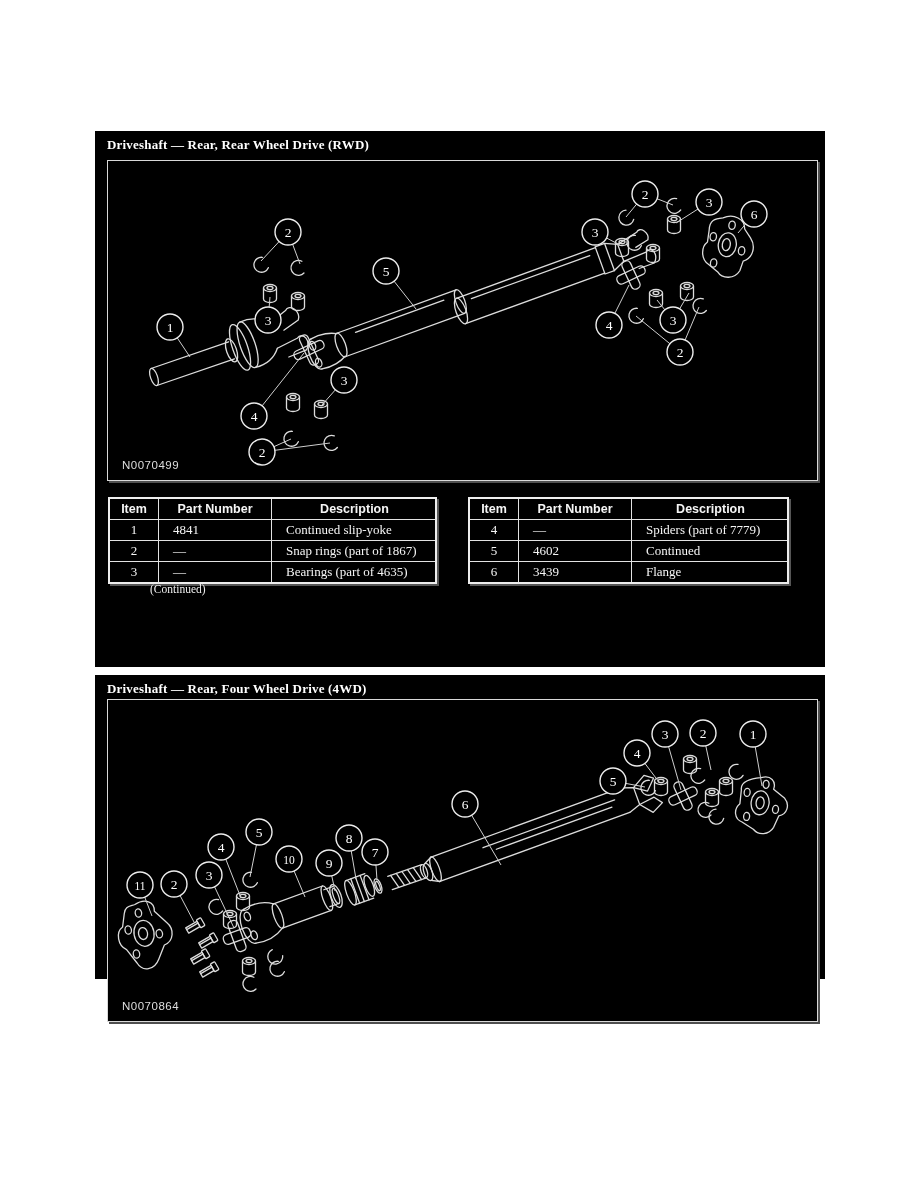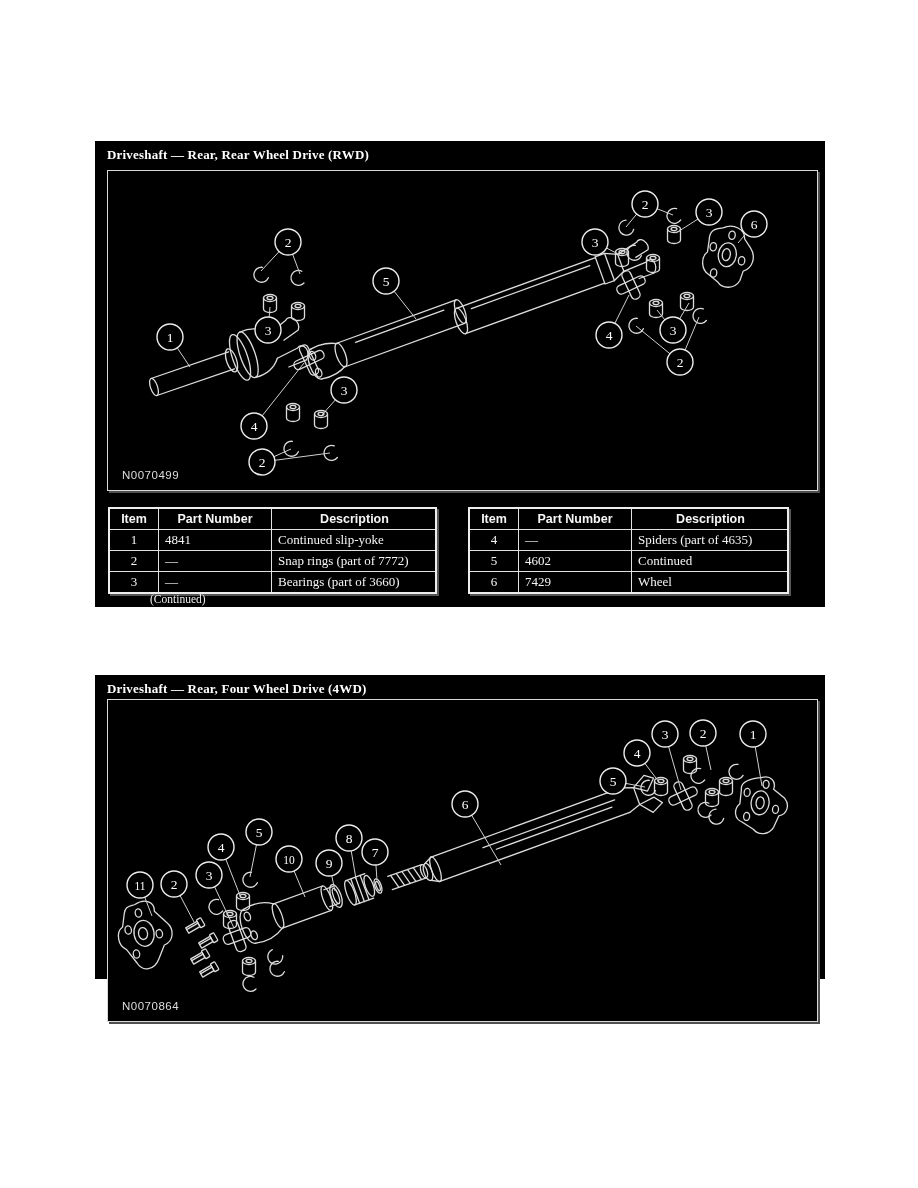--- a/index.html
+++ b/index.html
@@ -1,21 +1,21 @@
 <!DOCTYPE html>
 <html><head>
 <meta charset="utf-8">
 <style>
   html,body { margin:0; padding:0; }
   body {
     width:918px; height:1188px; background:#ffffff; position:relative;
     font-family:"Liberation Serif", serif; overflow:hidden;
   }
   .panel { position:absolute; left:95px; width:730px; background:#000; }
-  #panel-rwd { top:141px; height:466px; }
+  #panel-rwd { top:131px; height:536px; }
   #panel-4wd { top:675px; height:304px; }
   .panel-title {
     position:absolute; left:12px; top:6px; color:#fff;
     font:bold 13px "Liberation Serif", serif; letter-spacing:.2px; white-space:nowrap;
   }
   .figure-box {
     position:absolute; left:12px; width:709px; background:#000;
     border:1px solid #d9d9d9; box-shadow:2px 2px 0 #4f4f4f;
   }
   #panel-rwd .figure-box { top:29px; height:319px; }
@@ -29,21 +29,21 @@
     position:absolute; border-collapse:collapse; background:#000; color:#f5f5f5;
     border:2.5px solid #ededed; box-shadow:2px 2px 0 #555; table-layout:fixed;
   }
   #table-rwd-left  { left:13px;  top:366px; width:329px; }
   #table-rwd-right { left:373px; top:366px; width:321px; }
   .parts-table th, .parts-table td { border:1.5px solid #e2e2e2; overflow:hidden; white-space:nowrap;margin-left:8px; }
   .parts-table th {
     font:bold 12.5px "Liberation Sans", sans-serif; height:20px; text-align:center; padding:0 4px;
   }
   .parts-table th.col-desc { text-align:center; padding-left:6px; }
-  .parts-table td { font:13px "Liberation Serif", serif; height:20px; padding:0 6px; }
+  .parts-table td { font:13px "Liberation Serif", serif; height:20px; padding:0 14px; }
   .parts-table td.item-cell { text-align:center; padding:0; }
   .col-item { width:40px; } .col-pn { width:104px; }
   .continued {
     position:absolute; left:13px; top:452px; color:#efefef;
     font:11.5px "Liberation Serif", serif;
     padding-left:42px;
   }
   
   .art, .art g { stroke:#dcdcdc; fill:none; stroke-width:1.3; stroke-linecap:round; stroke-linejoin:round; }
   .leader { stroke:#cfcfcf; stroke-width:1; fill:none; }
@@ -277,52 +277,52 @@
       </thead>
       <tbody>
         <tr>
           <td class="item-cell">1</td>
           <td class="">4841</td>
           <td class="">Continued slip-yoke</td>
         </tr>
         <tr>
           <td class="item-cell">2</td>
           <td class="">—</td>
-          <td class="">Snap rings (part of 7772)</td>
+          <td class="">Snap rings (part of 1867)</td>
         </tr>
         <tr>
           <td class="item-cell">3</td>
           <td class="">—</td>
-          <td class="">Bearings (part of 3660)</td>
+          <td class="">Bearings (part of 4635)</td>
         </tr>
       </tbody>
     </table>
   <table class="parts-table" id="table-rwd-right">
       <thead>
         <tr>
           <th class="col-item">Item</th>
           <th class="col-pn">Part Number</th>
           <th class="col-desc">Description</th>
         </tr>
       </thead>
       <tbody>
         <tr>
           <td class="item-cell">4</td>
           <td class="">—</td>
-          <td class="">Spiders (part of 4635)</td>
+          <td class="">Spiders (part of 7779)</td>
         </tr>
         <tr>
           <td class="item-cell">5</td>
           <td class="">4602</td>
           <td class="">Continued</td>
         </tr>
         <tr>
           <td class="item-cell">6</td>
-          <td class="">7429</td>
-          <td class="">Wheel</td>
+          <td class="">3439</td>
+          <td class="">Flange</td>
         </tr>
       </tbody>
     </table>
   <div class="continued">(Continued)</div>
 </div>
 
 <div class="panel" id="panel-4wd">
   <div class="panel-title">Driveshaft — Rear, Four Wheel Drive (4WD)</div>
 
   <div class="figure-box">

